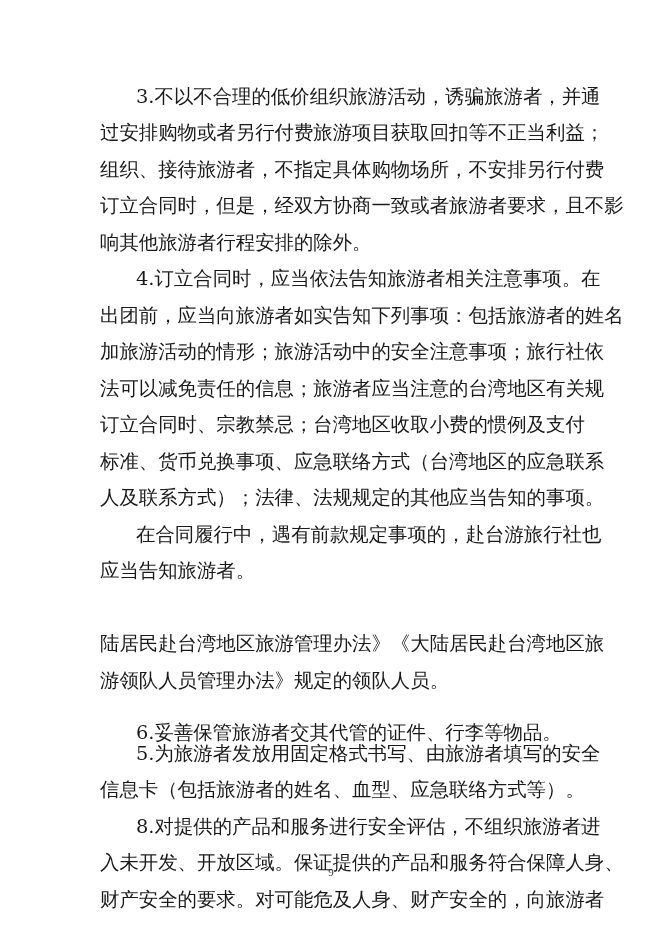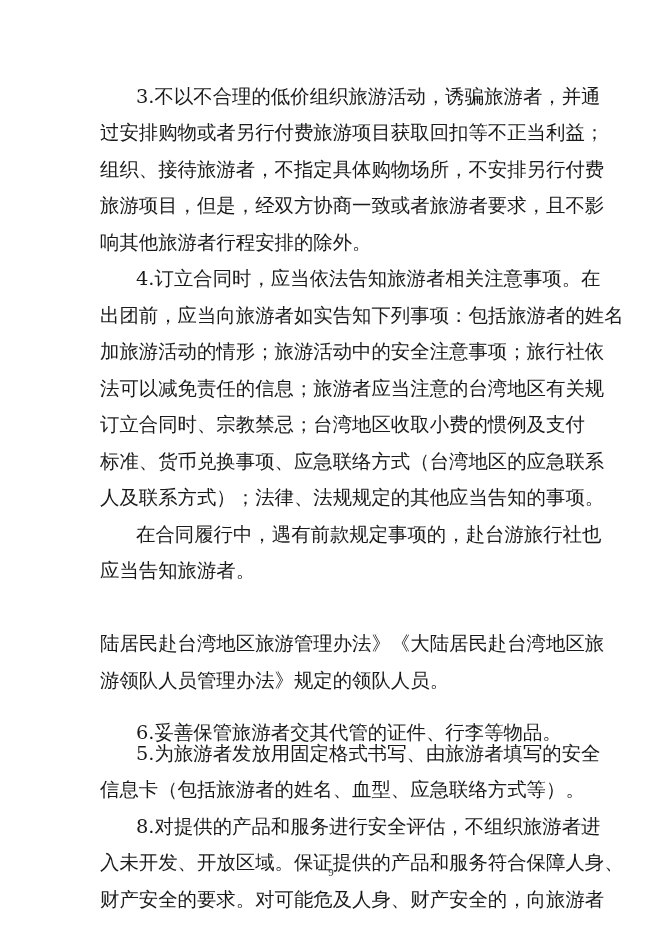--- a/index.html
+++ b/index.html
@@ -53,21 +53,21 @@
       color: #333;
     }
   </style>
 </head>
 <body>
 
 <div class="page">
   <div class="line indent" style="top:82px">3.不以不合理的低价组织旅游活动，诱骗旅游者，并通</div>
   <div class="line" style="top:118px">过安排购物或者另行付费旅游项目获取回扣等不正当利益；</div>
   <div class="line" style="top:155px">组织、接待旅游者，不指定具体购物场所，不安排另行付费</div>
-  <div class="line" style="top:191px">旅游项目，但是，经双方协商一致或者旅游者要求，且不影</div>
+  <div class="line" style="top:191px">订立合同时，但是，经双方协商一致或者旅游者要求，且不影</div>
   <div class="line last" style="top:228px">响其他旅游者行程安排的除外。</div>
 
   <div class="line indent" style="top:264px">4.订立合同时，应当依法告知旅游者相关注意事项。在</div>
   <div class="line" style="top:301px">出团前，应当向旅游者如实告知下列事项：包括旅游者的姓名</div>
   <div class="line" style="top:337px">加旅游活动的情形；旅游活动中的安全注意事项；旅行社依</div>
   <div class="line" style="top:374px">法可以减免责任的信息；旅游者应当注意的台湾地区有关规</div>
   <div class="line" style="top:410px">订立合同时、宗教禁忌；台湾地区收取小费的惯例及支付</div>
   <div class="line" style="top:447px">标准、货币兑换事项、应急联络方式（台湾地区的应急联系</div>
   <div class="line last" style="top:483px">人及联系方式）；法律、法规规定的其他应当告知的事项。</div>
 

